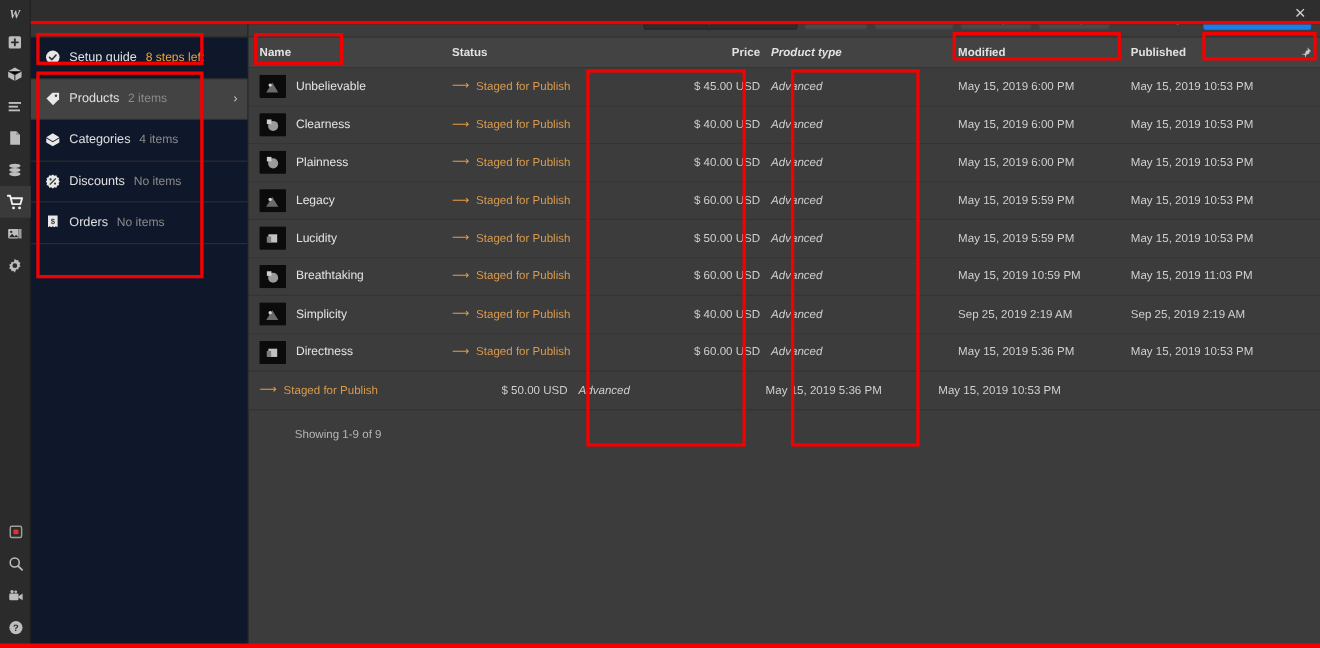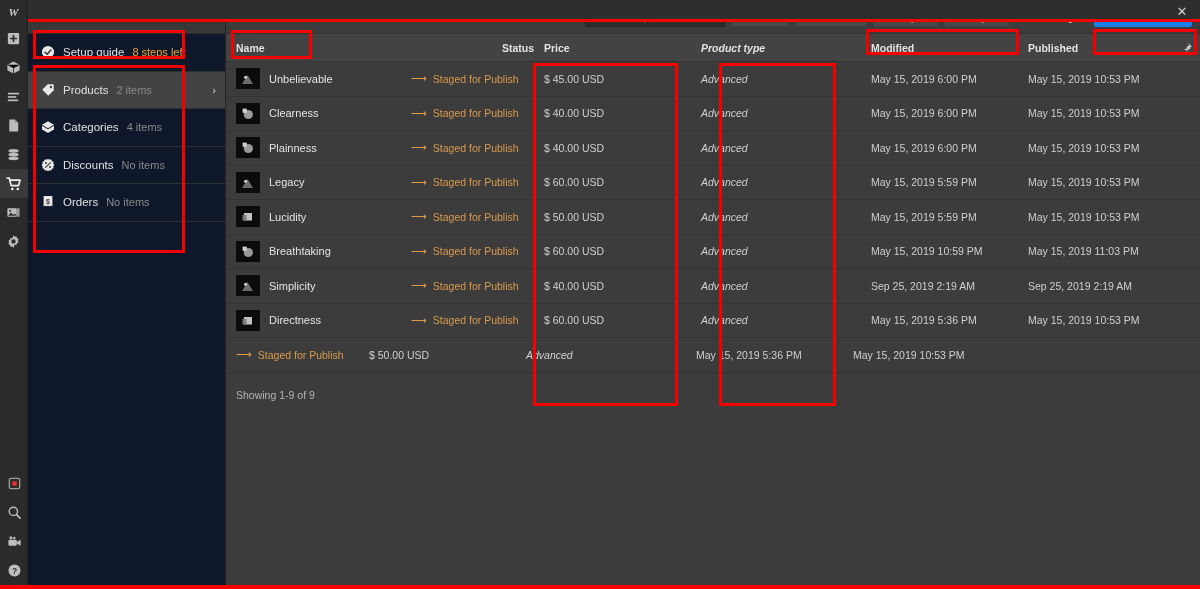--- a/index.html
+++ b/index.html
@@ -88,40 +88,40 @@
     display: flex; align-items: center; height: 34.5px;
     border-bottom: 1px solid #343434;
   }
   .thead {
     height: 28px; background: #434343; border-bottom: 1px solid #333;
     color: #e0e0e0; font-size: 10.5px; font-weight: bold;
   }
   .thead .c { color: #e2e2e2; }
   .c { padding: 0 0 0 10px; overflow: hidden; white-space: nowrap; text-overflow: ellipsis; }
   .c-name   { flex: 0 0 175px; display: flex; align-items: center; gap: 9px; }
-  .c-status { flex: 0 0 133px; text-align: right; }
-  .c-price  { flex: 0 0 157px; }
+  .c-status { flex: 0 0 133px; }
+  .c-price  { flex: 0 0 157px; text-align: right; }
   .c-type   { flex: 0 0 170px; font-style: italic; }
   .c-mod    { flex: 0 0 157px; }
   .c-pub    { flex: 1 1 auto; }
   .c-pin    { flex: 0 0 26px; padding: 0; display: flex; align-items: center; justify-content: center; }
 
   .trow { background: #3c3c3c; cursor: pointer; }
   .trow .c { color: #cfcfcf; font-size: 10.5px; }
   .thumb { width: 24px; height: 21px; background: #0a0a0a; border-radius: 1px; flex: 0 0 24px;
            display:flex; align-items:center; justify-content:center; overflow:hidden; }
   .pname { color: #e4e4e4; font-size: 11px; }
   .status { display: flex; align-items: center; gap: 6px; color: #d99a4e; font-size: 10.5px; }
   .status .arw { color: #e09a45; font-size: 11px; line-height: 1; }
   .price { color: #d6d6d6; font-size: 10.5px; }
   .ptype { color: #cdcdcd; font-size: 10.5px; }
   .date  { color: #c9c9c9; font-size: 10.5px; }
 
   #tfoot { height: 44px; display: flex; align-items: center; padding-left: 10px; }
-  #showing { color: #b5b5b5; font-size: 10.5px; }
+  #showing { color: #b5b5b5; font-size: 10.5px; margin-left: 32px; }
 
   
   #win-close {
     position: absolute; top: 0; right: 0; width: 36px; height: 22px;
     display: flex; align-items: center; justify-content: center;
     color: #cfcfcf; font-size: 13px; cursor: pointer; z-index: 40;
   }
   #topbar-stub { position:absolute; top:0; left:28px; right:0; height:22px; background:#2e2e2e; border-bottom:1px solid #262626; z-index:5;}
 
   

